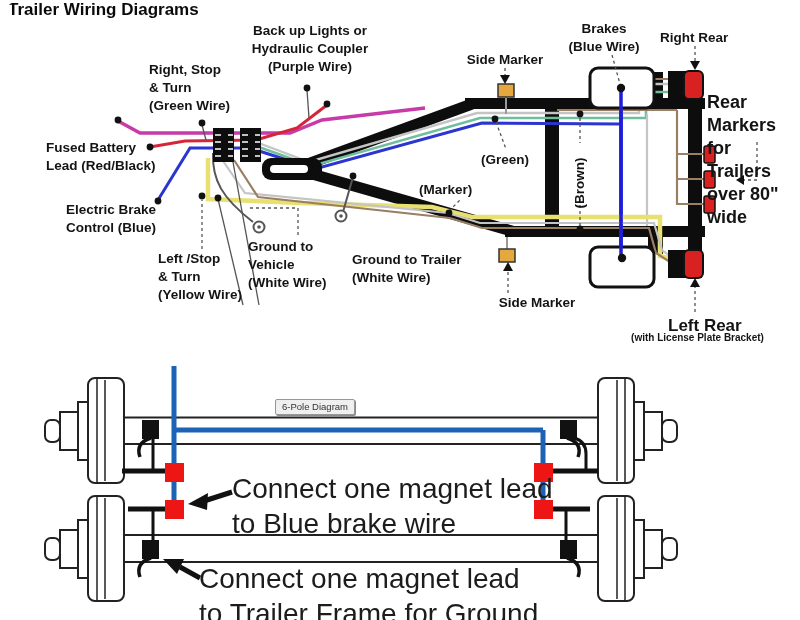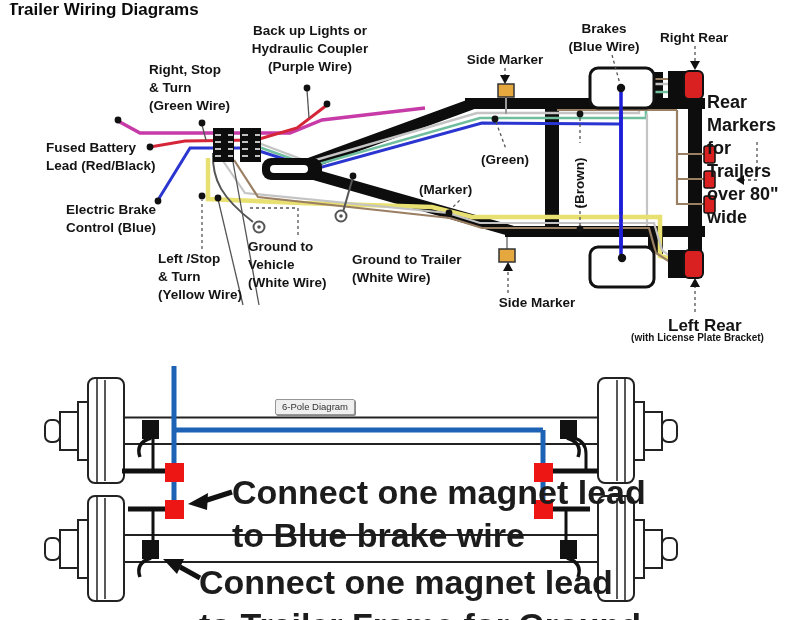--- a/index.html
+++ b/index.html
@@ -10,21 +10,21 @@
   .lbl{
     position:absolute;font-weight:bold;font-size:13.5px;line-height:1.32;
     color:#141414;white-space:pre-line;
   }
   .lbl.center{text-align:center;}
   .lbl.small{font-size:18px;line-height:1.28;}
   .lbl.tiny{font-size:10px;line-height:1.1;}
   .lbl.rot{transform:rotate(-90deg);transform-origin:center center;}
   #page-title{position:absolute;left:8px;top:0px;font-weight:bold;font-size:17px;color:#0a0a0a;}
   .bignote{
-    position:absolute;font-weight:bold;font-size:34px;line-height:1.26;
+    position:absolute;font-weight:normal;font-size:28px;line-height:1.26;
     color:#1c1c1c;white-space:pre-line;
   }
   #pole-tooltip{
     position:absolute;left:275px;top:399px;padding:1px 6px 2px 6px;
     background:#efefef;border:1px solid #979797;box-shadow:1px 1px 0 #8a8a8a;
     font-size:9.5px;font-weight:normal;color:#333;border-radius:2px;white-space:nowrap;text-align:center;
   }
   svg{position:absolute;left:0;}
 </style>
 </head>

